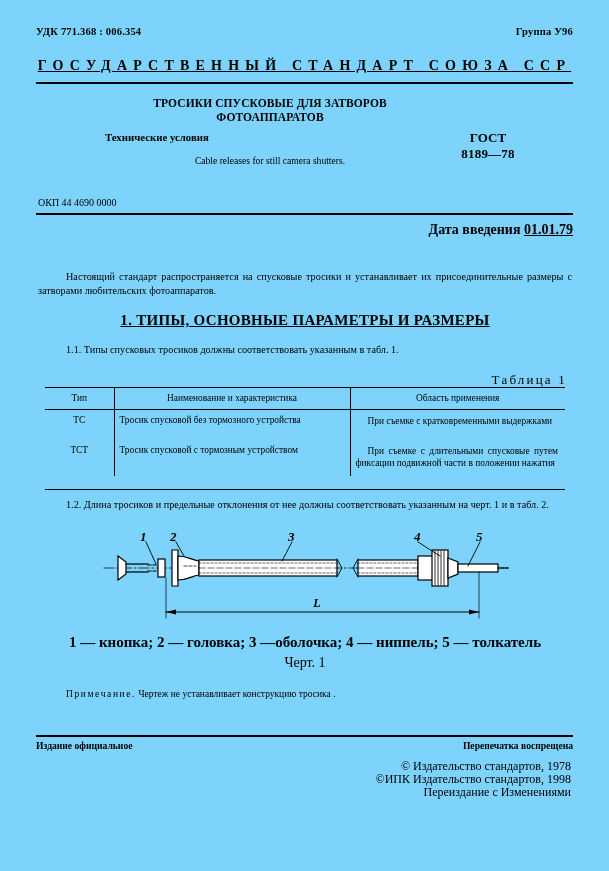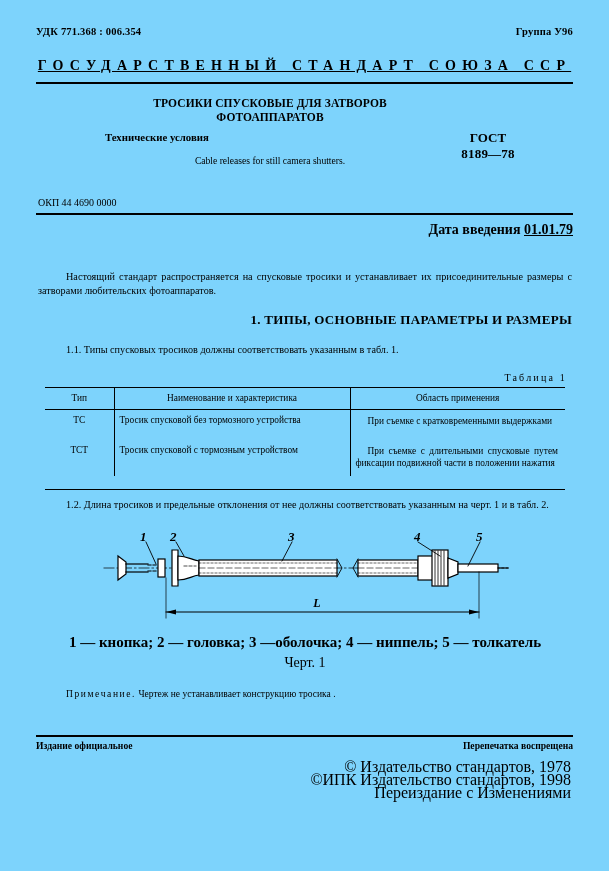--- a/index.html
+++ b/index.html
@@ -125,38 +125,39 @@
     font-size: 10.2px;
     line-height: 14px;
     text-align: justify;
     text-indent: 28px;
   }
   .section-heading {
     position: absolute;
     top: 312px;
     left: 38px;
     width: 534px;
-    text-align: right;
-    font-size: 13px;
+    text-align: center;
+    font-size: 15px;
     font-weight: bold;
     letter-spacing: 0.3px;
+    text-decoration: underline;
   }
   .clause-11 {
     position: absolute;
     top: 344px;
     left: 38px;
     width: 534px;
     font-size: 10.2px;
     text-indent: 28px;
   }
   .table-caption {
     position: absolute;
     top: 372px;
     right: 42px;
-    font-size: 10px;
+    font-size: 13px;
     letter-spacing: 2.2px;
     margin-left: 16px;
   }
 
   
   .tbl {
     position: absolute;
     top: 387px;
     left: 45px;
     width: 520px;
@@ -259,21 +260,21 @@
     display: flex;
     justify-content: space-between;
     font-size: 9.6px;
     font-weight: bold;
   }
   .copyright {
     position: absolute;
     top: 760px;
     right: 38px;
     text-align: right;
-    font-size: 16px;
+    font-size: 12px;
     line-height: 13.2px;
   }
 </style>
 </head>
 <body>
 
 <div class="page">
 
   <div class="udk-row">
     <span>УДК 771.368 : 006.354</span>

